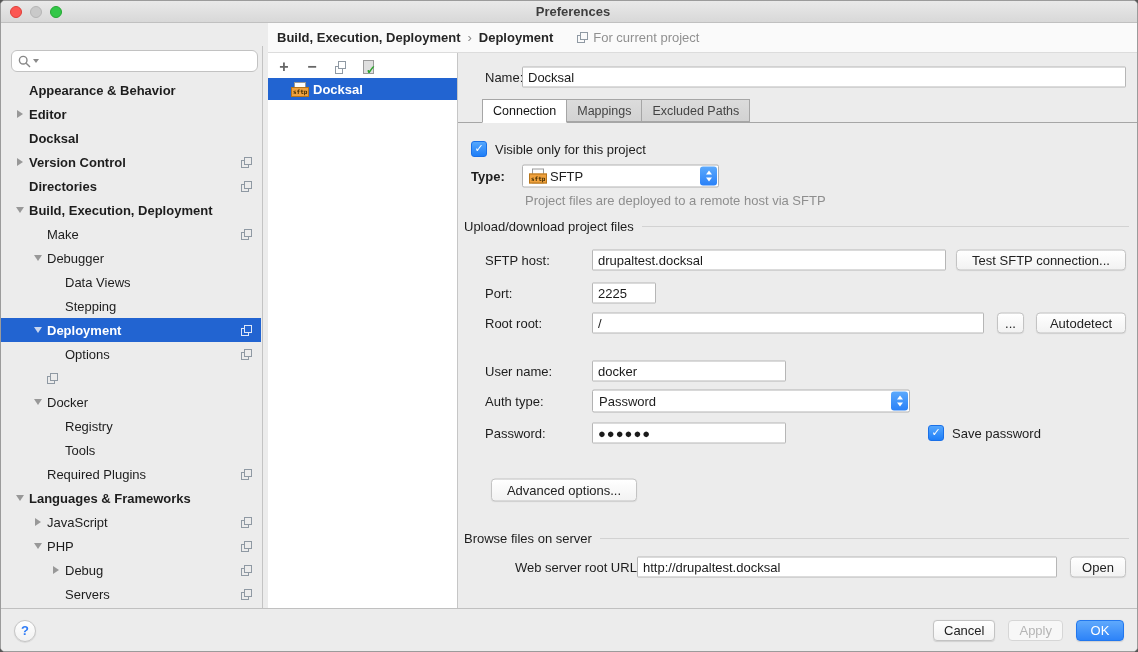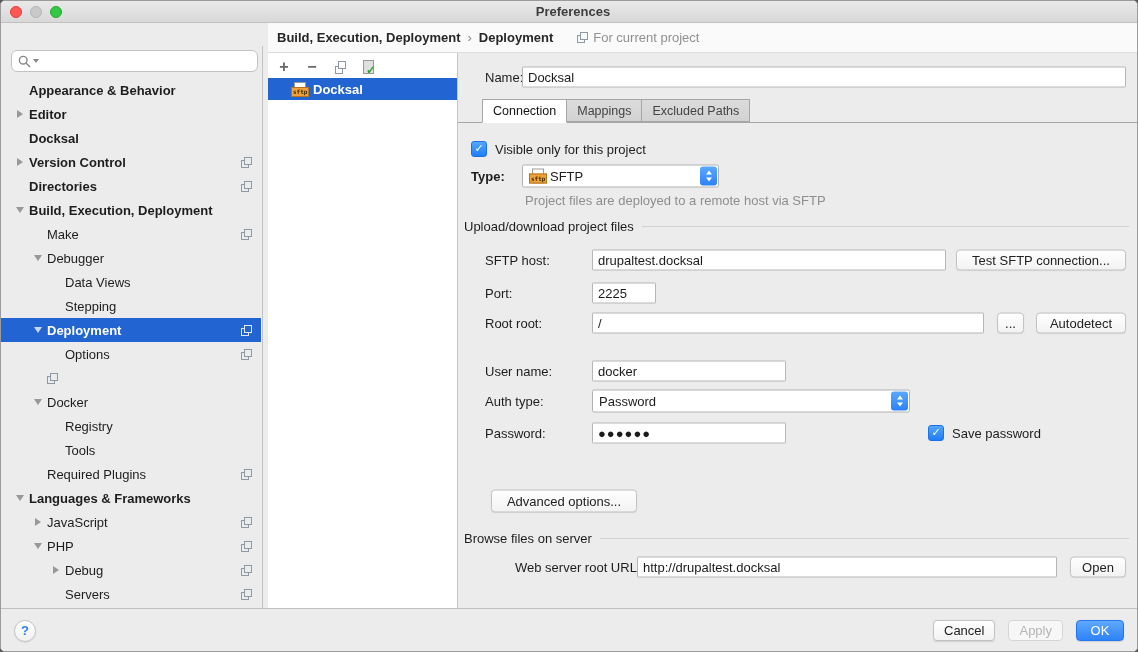--- a/index.html
+++ b/index.html
@@ -317,21 +317,21 @@
         </div>
       </div>
 
       <div class="frow" style="top:368px;">
         <span class="flabel" style="left:27px;">Password:</span>
         <input class="tf pw" style="left: 134px; width: 194px;" value="●●●●●●">
         <span class="cb" style="left:470px;"></span>
         <span class="flabel" style="left:494px;">Save password</span>
       </div>
 
-      <div class="frow" style="top:436px;">
+      <div class="frow" style="top:425px;">
         <button class="mbtn" style="left:33px;width:146px;height:23px;">Advanced options...</button>
       </div>
 
       <div class="sect" style="top:476px;">
         <span>Browse files on server</span>
         <span class="sline"></span>
       </div>
 
       <div class="frow" style="top:502px;">
         <span class="flabel" style="left:57px;">Web server root URL:</span>

